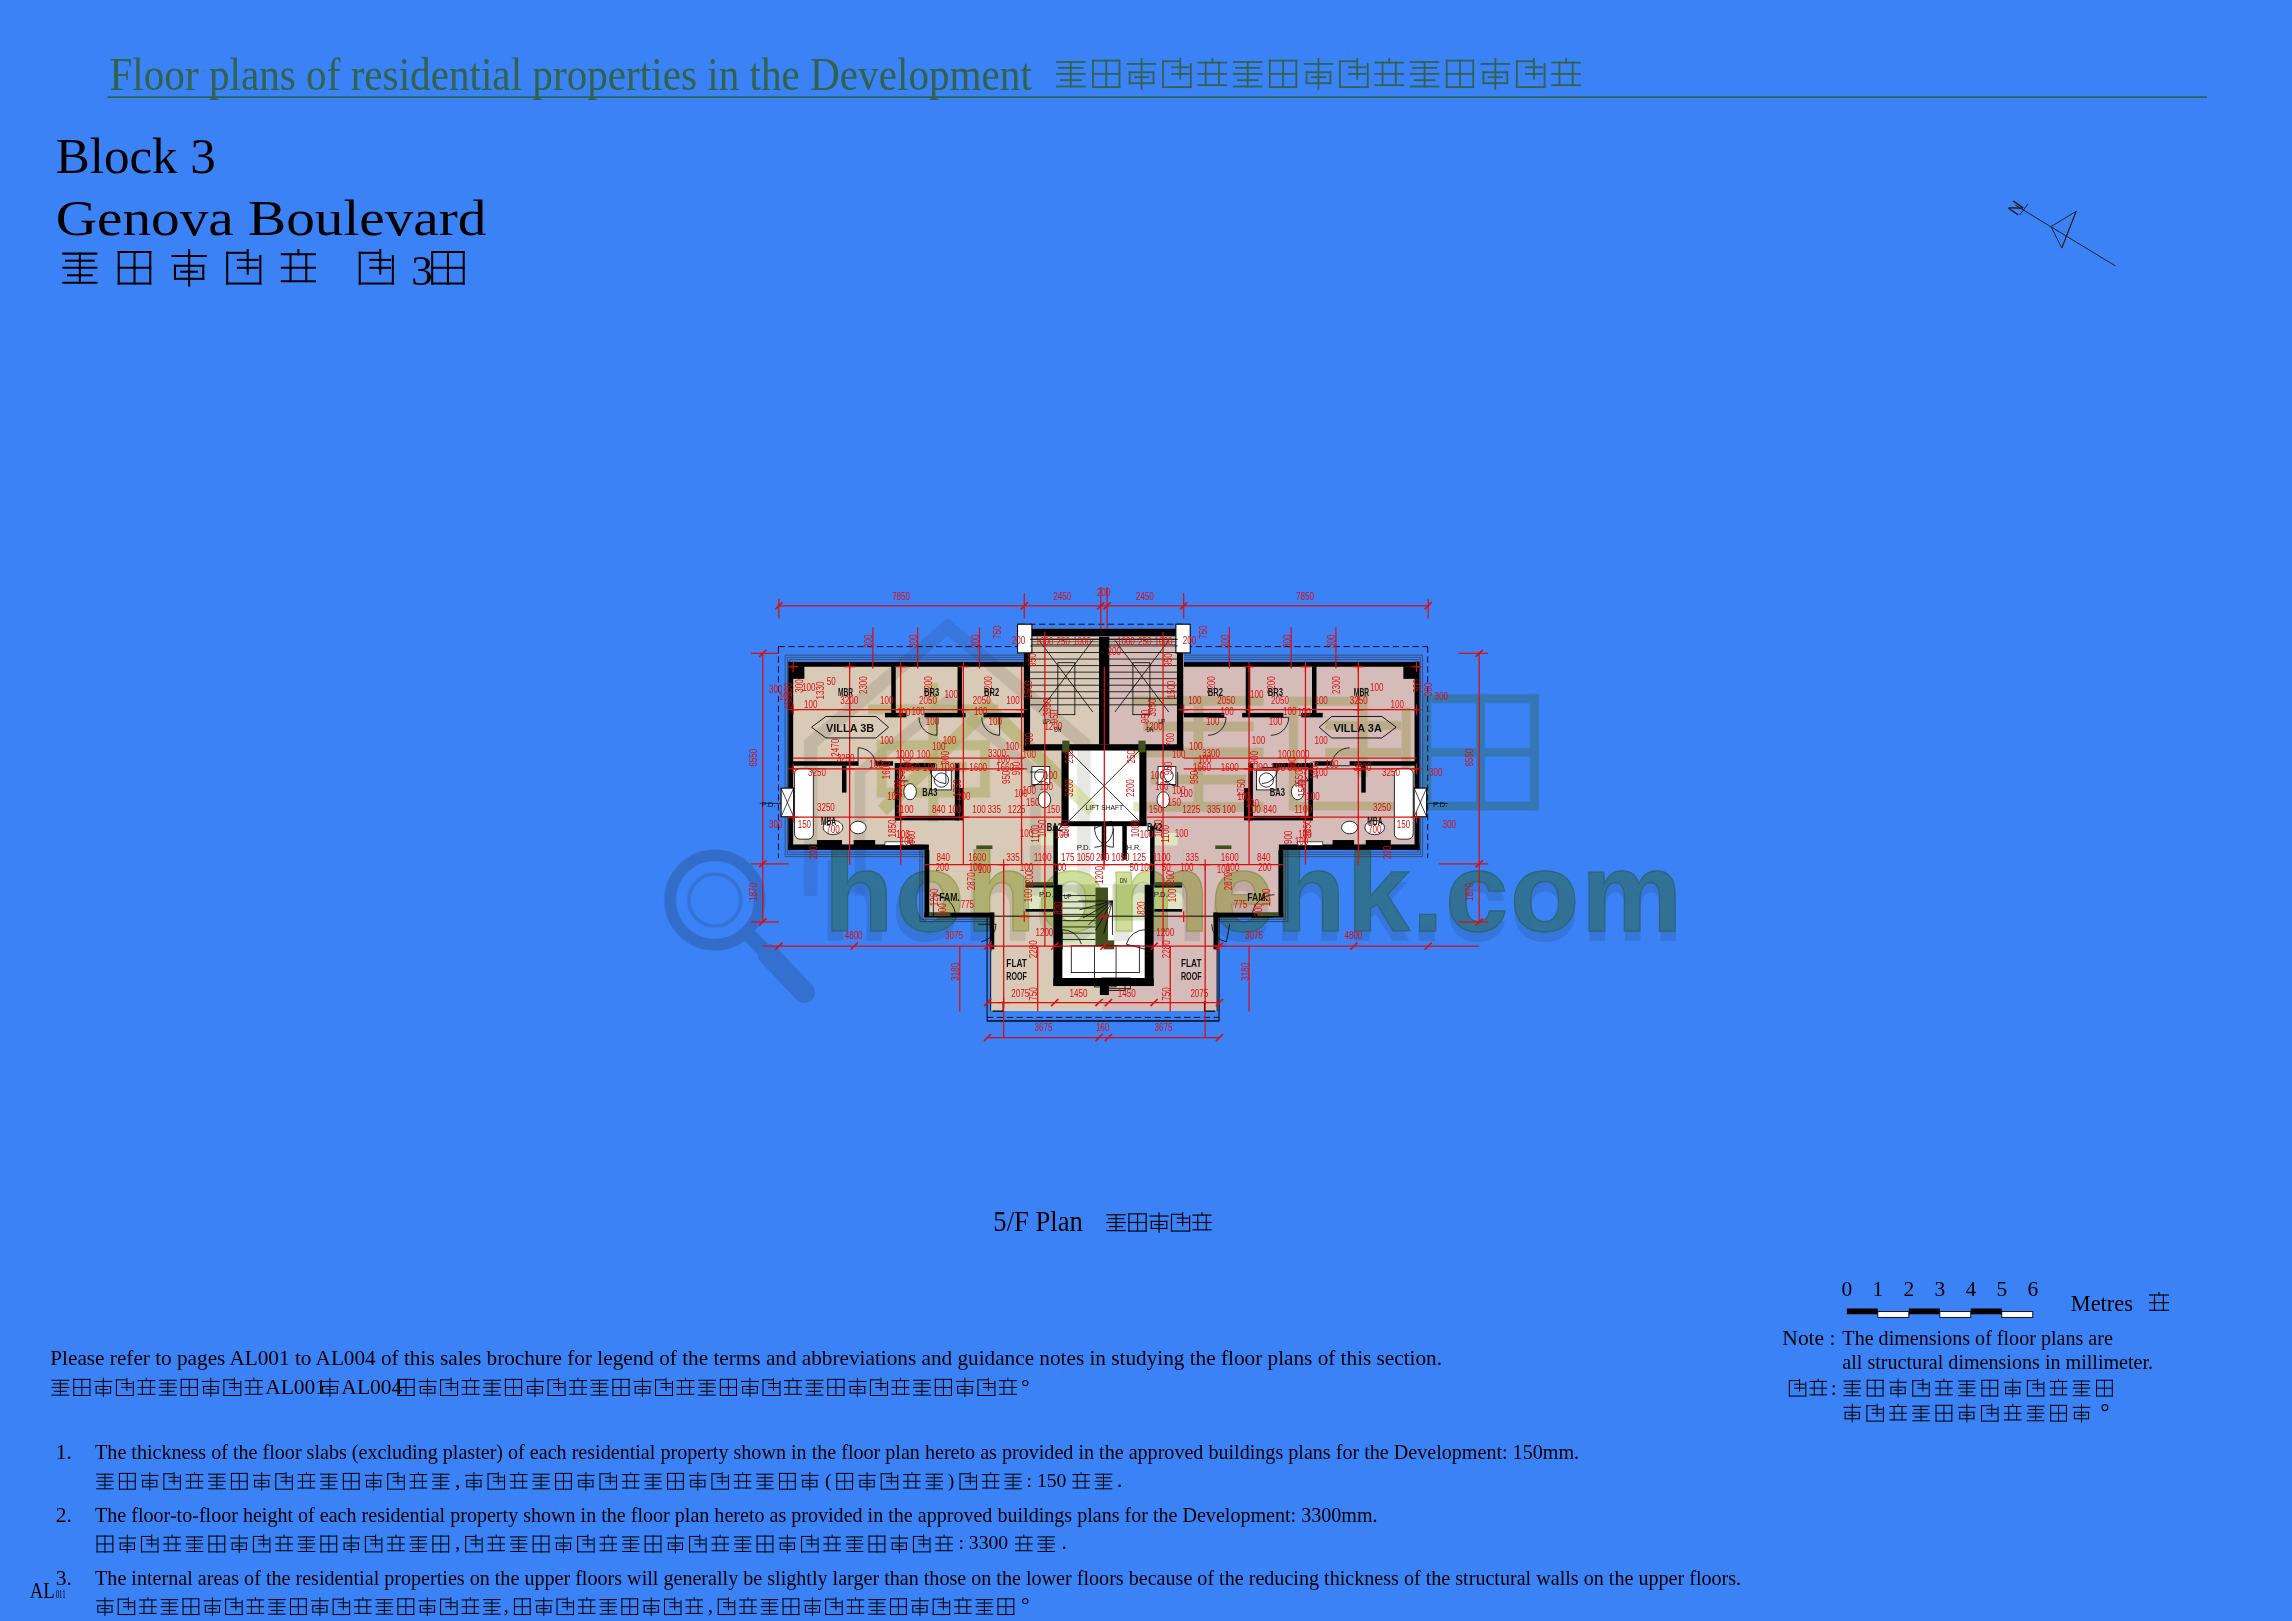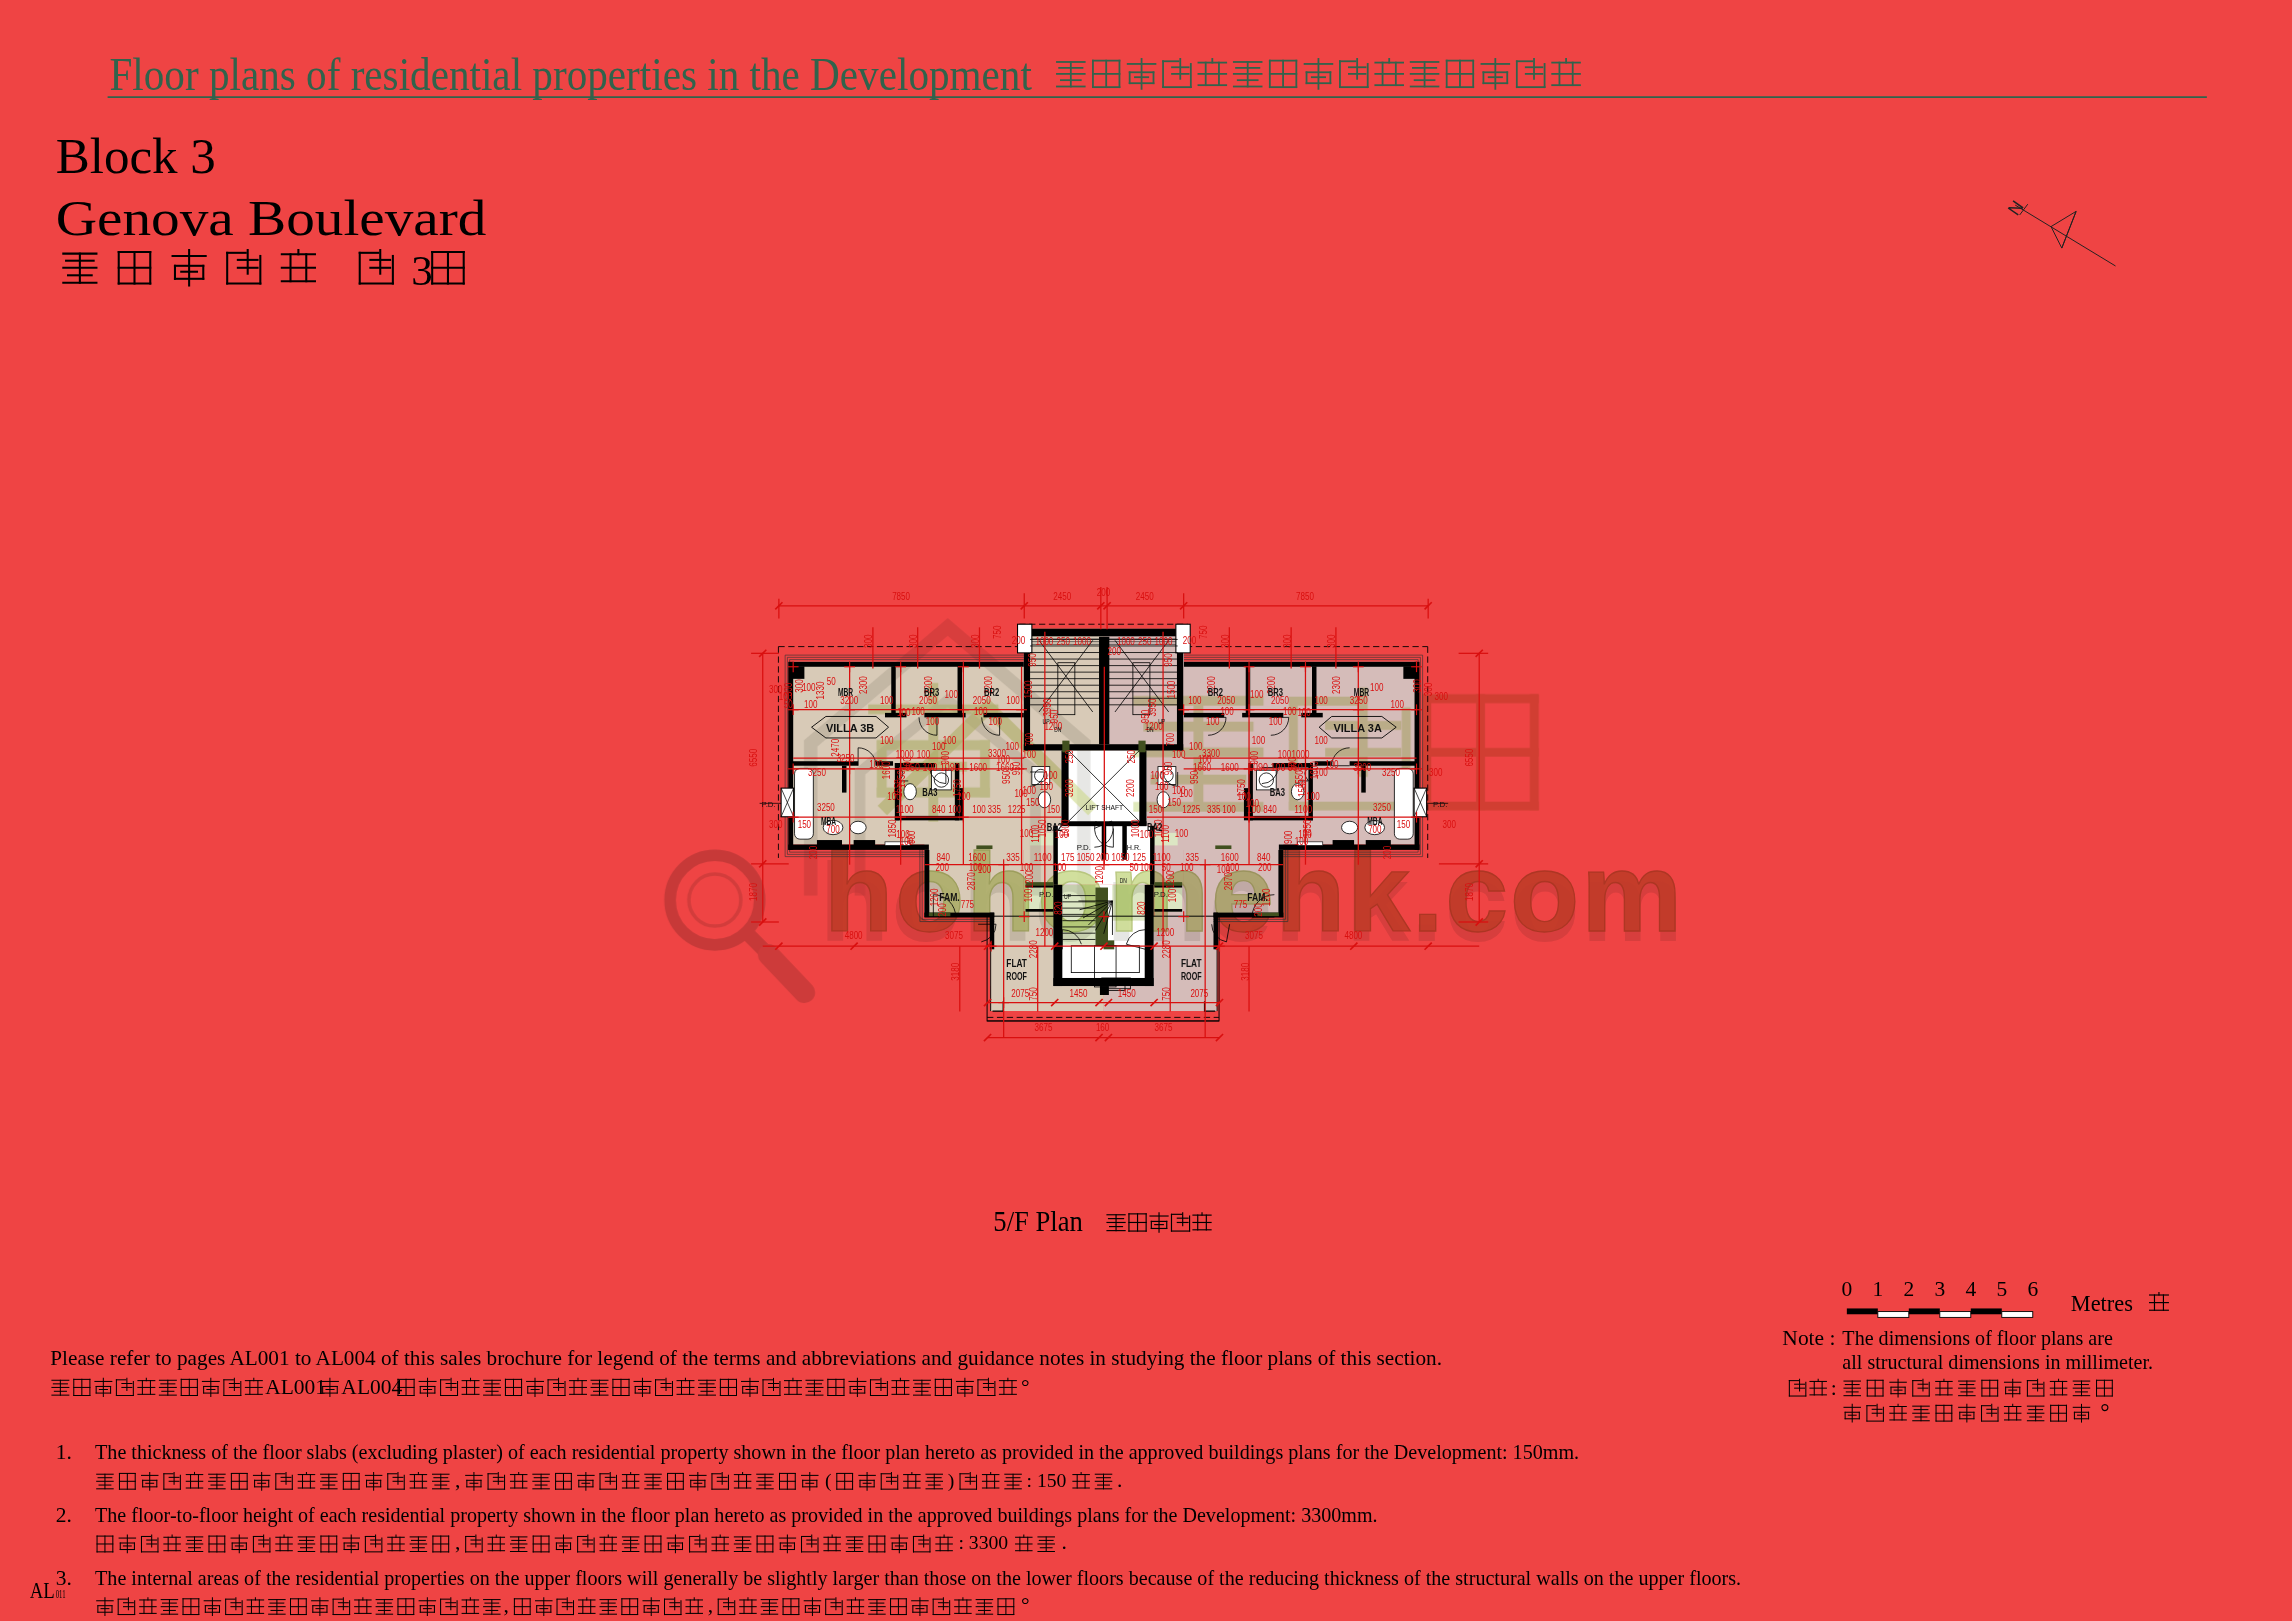--- a/index.html
+++ b/index.html
@@ -1,15 +1,15 @@
 <!DOCTYPE html>
 <html style="font-size:14.3px"><head><meta charset="utf-8"><title>Floor Plan</title>
 <style>
 html,body{margin:0;padding:0;background:#fff;}
-#page{position:relative;width:2293px;height:1621px;background:#ef4444;overflow:hidden;}
+#page{position:relative;width:2293px;height:1621px;background:#3b82f6;overflow:hidden;}
 svg{position:absolute;left:0;top:0;}
 </style></head><body>
 <div id="page">
 <svg width="2293" height="1621" viewBox="0 0 2560 1810">
 
 <text x="122.0" y="101.0" font-size="53" fill="#31634c" font-family="&quot;Liberation Serif&quot;, serif" text-anchor="start" textLength="1030" lengthAdjust="spacingAndGlyphs">Floor plans of residential properties in the Development</text>
 
 <g stroke="#31634c" fill="none" stroke-width="2.00" stroke-linecap="square">
         <line x1="1180.0" y1="69.2" x2="1211.0" y2="69.2"></line>
         <line x1="1180.0" y1="82.5" x2="1211.0" y2="82.5"></line>

